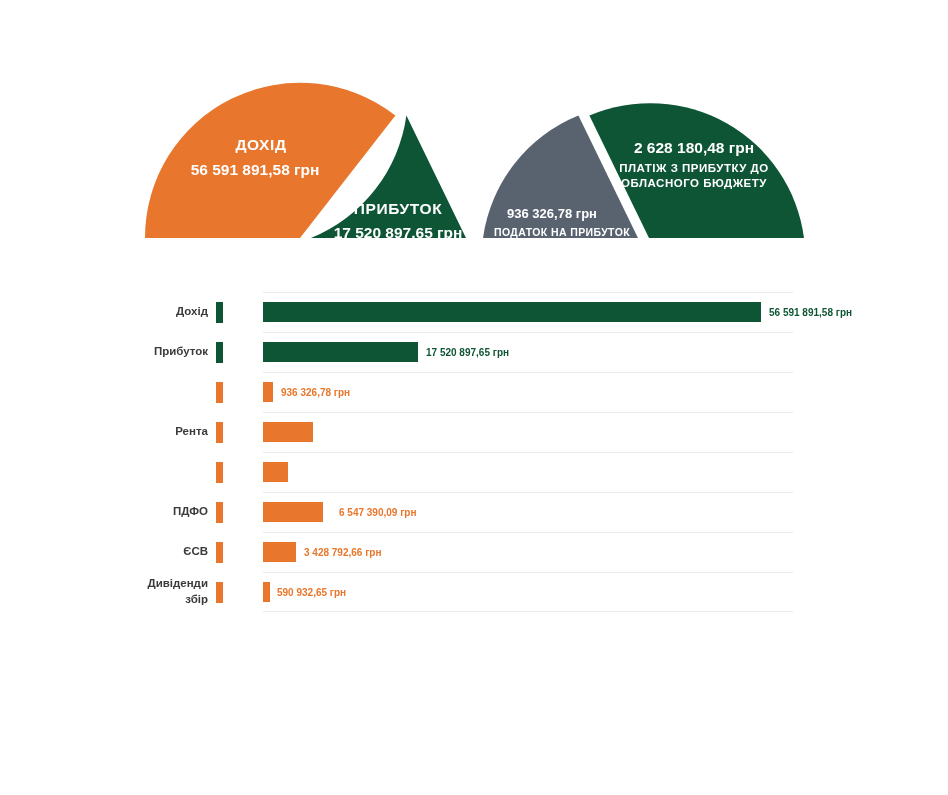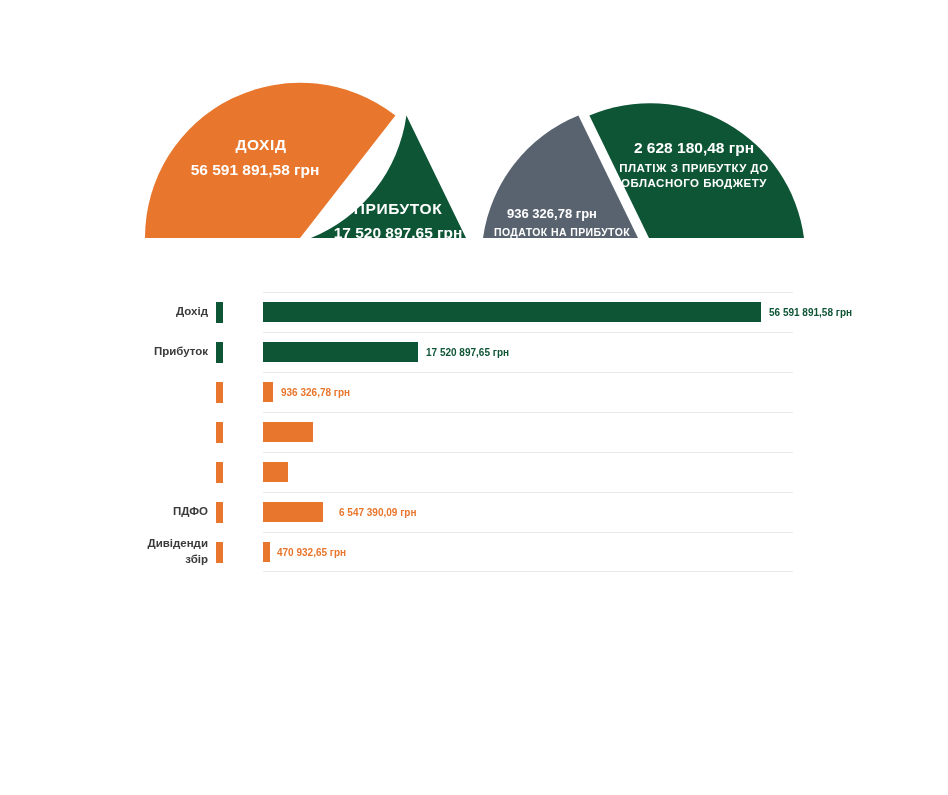--- a/index.html
+++ b/index.html
@@ -182,20 +182,23 @@
 
   <div class="bar-row">
     <div class="row-sep"></div>
     <div class="cat-swatch" style="background:#E8762C"></div>
     <div class="bar" style="width:10px;background:#E8762C"></div>
     <div class="bar-value" style="left:281px;color:#E8762C">936 326,78 грн</div>
   </div>
 
   <div class="bar-row">
     <div class="row-sep"></div>
+    <div class="cat-label">
+      <span>Рента</span>
+    </div>
     <div class="cat-swatch" style="background:#E8762C"></div>
     <div class="bar" style="width:50px;background:#E8762C"></div>
   </div>
 
   <div class="bar-row">
     <div class="row-sep"></div>
     <div class="cat-swatch" style="background:#E8762C"></div>
     <div class="bar" style="width:25px;background:#E8762C"></div>
   </div>
 
@@ -203,26 +206,35 @@
   <div class="bar-row">
     <div class="row-sep"></div>
     <div class="cat-label">
       <span>ПДФО</span>
     </div>
     <div class="cat-swatch" style="background:#E8762C"></div>
     <div class="bar" style="width:60px;background:#E8762C"></div>
     <div class="bar-value" style="left:339px;color:#E8762C">6 547 390,09 грн</div>
   </div>
 
+  <div class="bar-row">
+    <div class="row-sep"></div>
+    <div class="cat-label">
+      <span>ЄСВ</span>
+    </div>
+    <div class="cat-swatch" style="background:#E8762C"></div>
+    <div class="bar" style="width:33px;background:#E8762C"></div>
+    <div class="bar-value" style="left:304px;color:#E8762C">3 428 792,66 грн</div>
+  </div>
 
   <div class="bar-row">
     <div class="row-sep"></div>
     <div class="row-sep last"></div>
     <div class="cat-label">
       <span>Дивіденди</span>
       <span>збір</span>
     </div>
     <div class="cat-swatch" style="background:#E8762C"></div>
     <div class="bar" style="width:7px;background:#E8762C"></div>
-    <div class="bar-value" style="left:277px;color:#E8762C">470 932,65 грн</div>
+    <div class="bar-value" style="left:277px;color:#E8762C">590 932,65 грн</div>
   </div>
 
 </div>
 
 </body></html>

